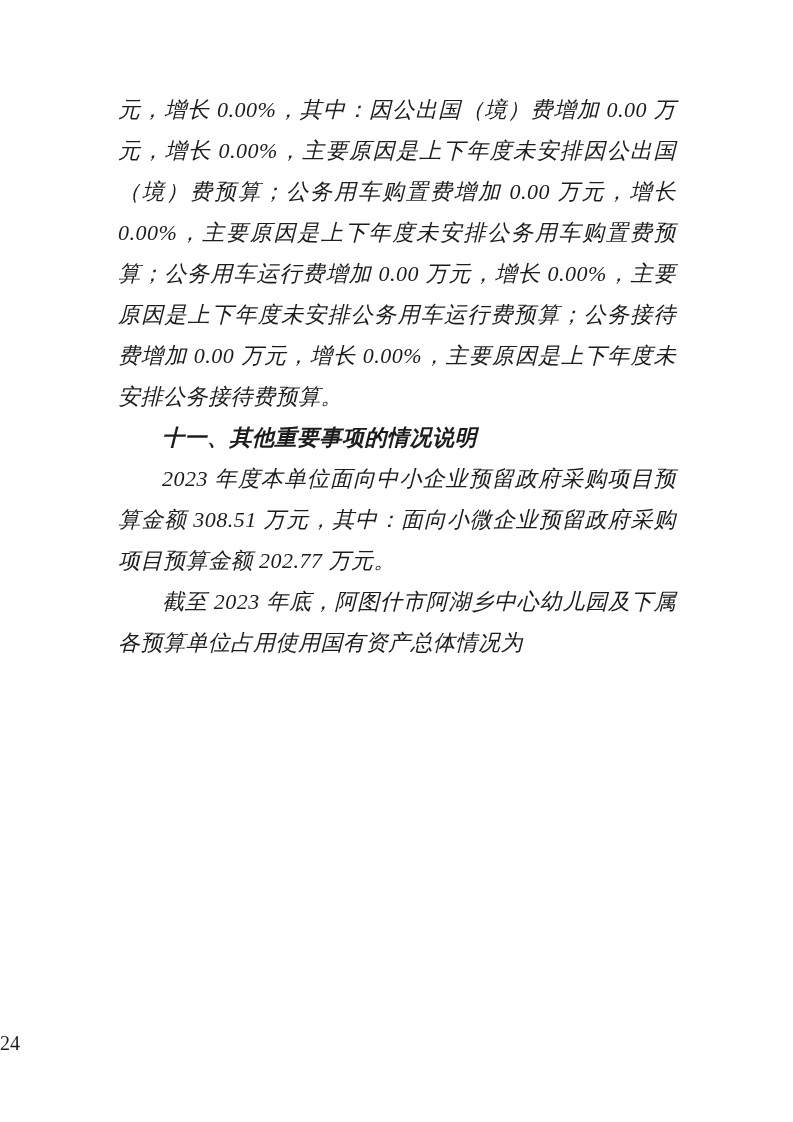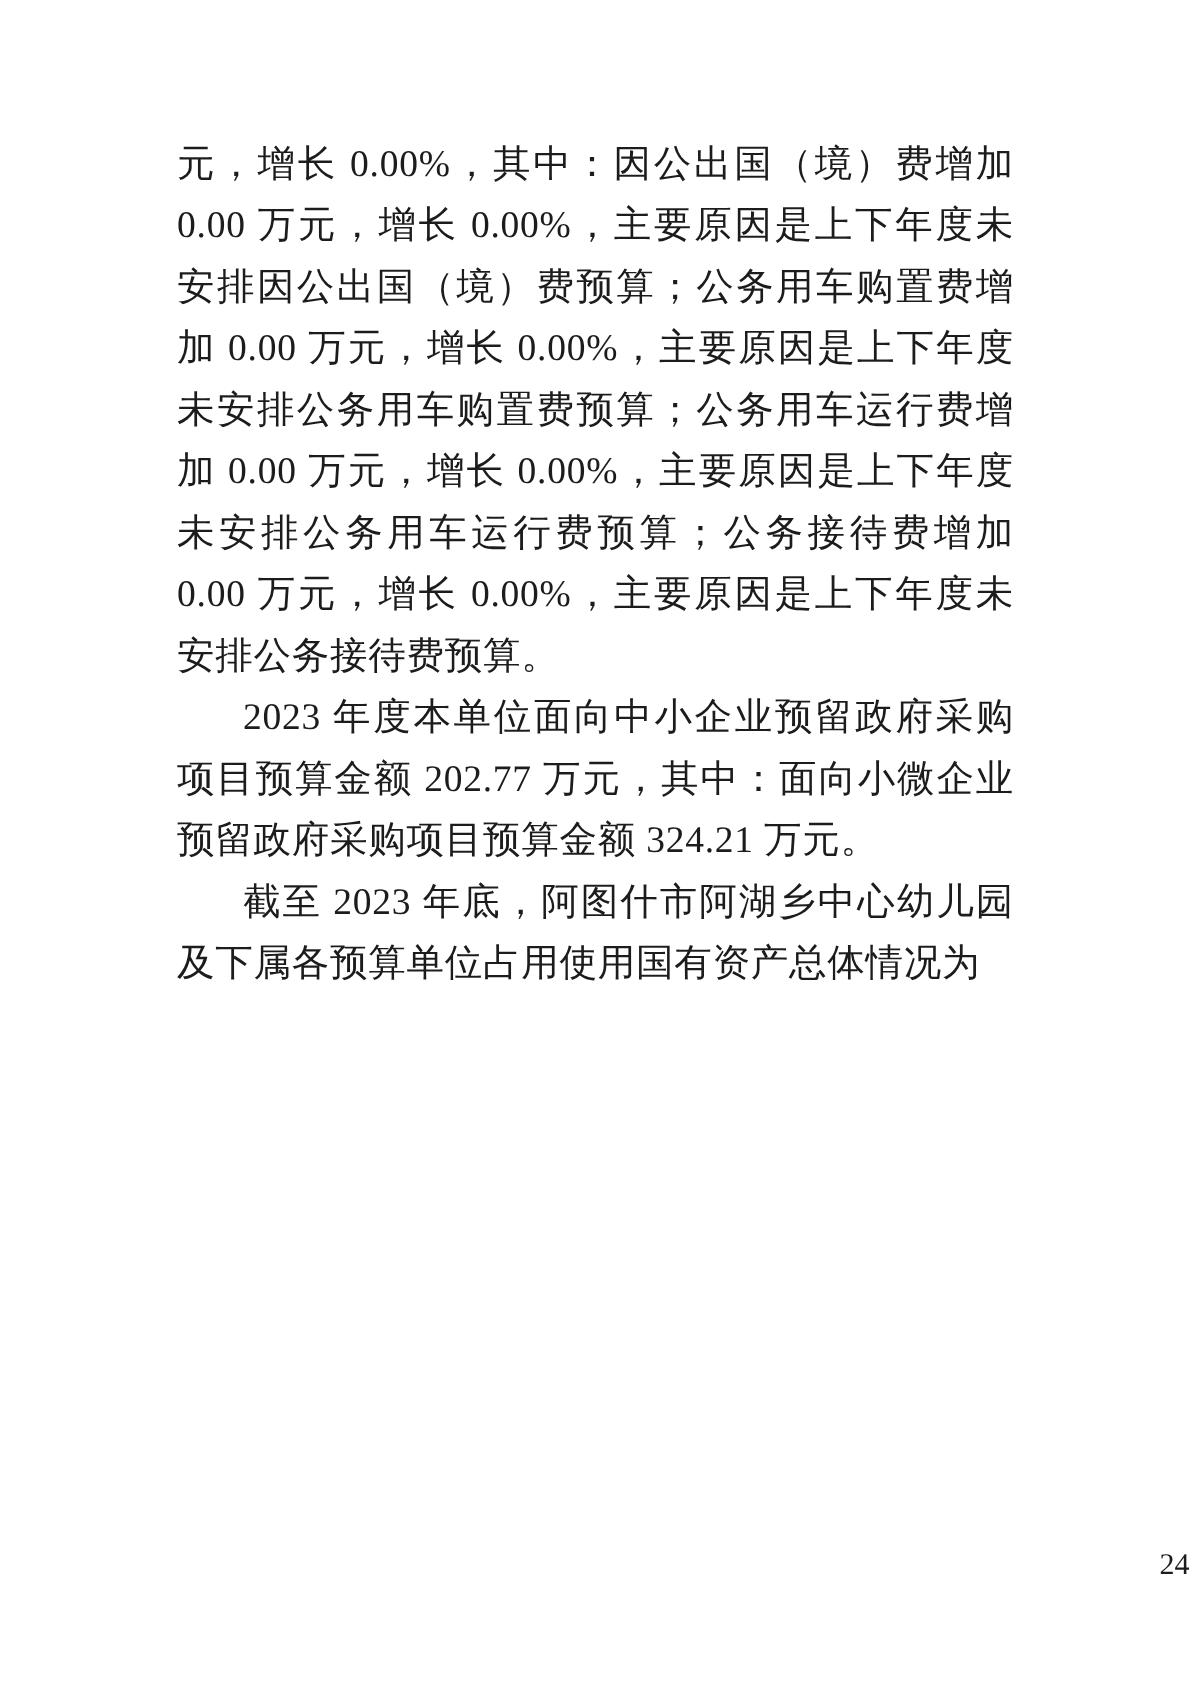--- a/index.html
+++ b/index.html
@@ -18,50 +18,52 @@
   }
   .content {
     position: absolute;
     left: 118px;
     top: 89px;
     width: 558px;
   }
   .content p {
     margin: 0;
     padding: 0;
-    font-size: 25px;
+    font-size: 22px;
     line-height: 41px;
     text-align: justify;
     letter-spacing: 0.5px;
+    font-style: italic;
   }
   .para-indent {
     text-indent: 44px;
   }
   .para-noindent {
     text-indent: 0;
   }
   .heading {
     font-weight: bold;
     text-indent: 44px;
     text-align: left;
   }
   .page-number {
     position: absolute;
     top: 1028px;
     left: 0;
     width: 793px;
-    text-align: right;
+    text-align: left;
     font-size: 20px;
     line-height: 30px;
     color: #1c1c1c;
   }
 </style>
 </head>
 <body>
 
 <div class="page">
   <div class="content">
     <p class="para-noindent">元，增长 0.00%，其中：因公出国（境）费增加 0.00 万元，增长 0.00%，主要原因是上下年度未安排因公出国（境）费预算；公务用车购置费增加 0.00 万元，增长 0.00%，主要原因是上下年度未安排公务用车购置费预算；公务用车运行费增加 0.00 万元，增长 0.00%，主要原因是上下年度未安排公务用车运行费预算；公务接待费增加 0.00 万元，增长 0.00%，主要原因是上下年度未安排公务接待费预算。</p>
-    <p class="para-indent">2023 年度本单位面向中小企业预留政府采购项目预算金额 202.77 万元，其中：面向小微企业预留政府采购项目预算金额 324.21 万元。</p>
+    <p class="heading">十一、其他重要事项的情况说明</p>
+    <p class="para-indent">2023 年度本单位面向中小企业预留政府采购项目预算金额 308.51 万元，其中：面向小微企业预留政府采购项目预算金额 202.77 万元。</p>
     <p class="para-indent">截至 2023 年底，阿图什市阿湖乡中心幼儿园及下属各预算单位占用使用国有资产总体情况为</p>
   </div>
   <div class="page-number">24</div>
 </div>
 
 </body></html>

